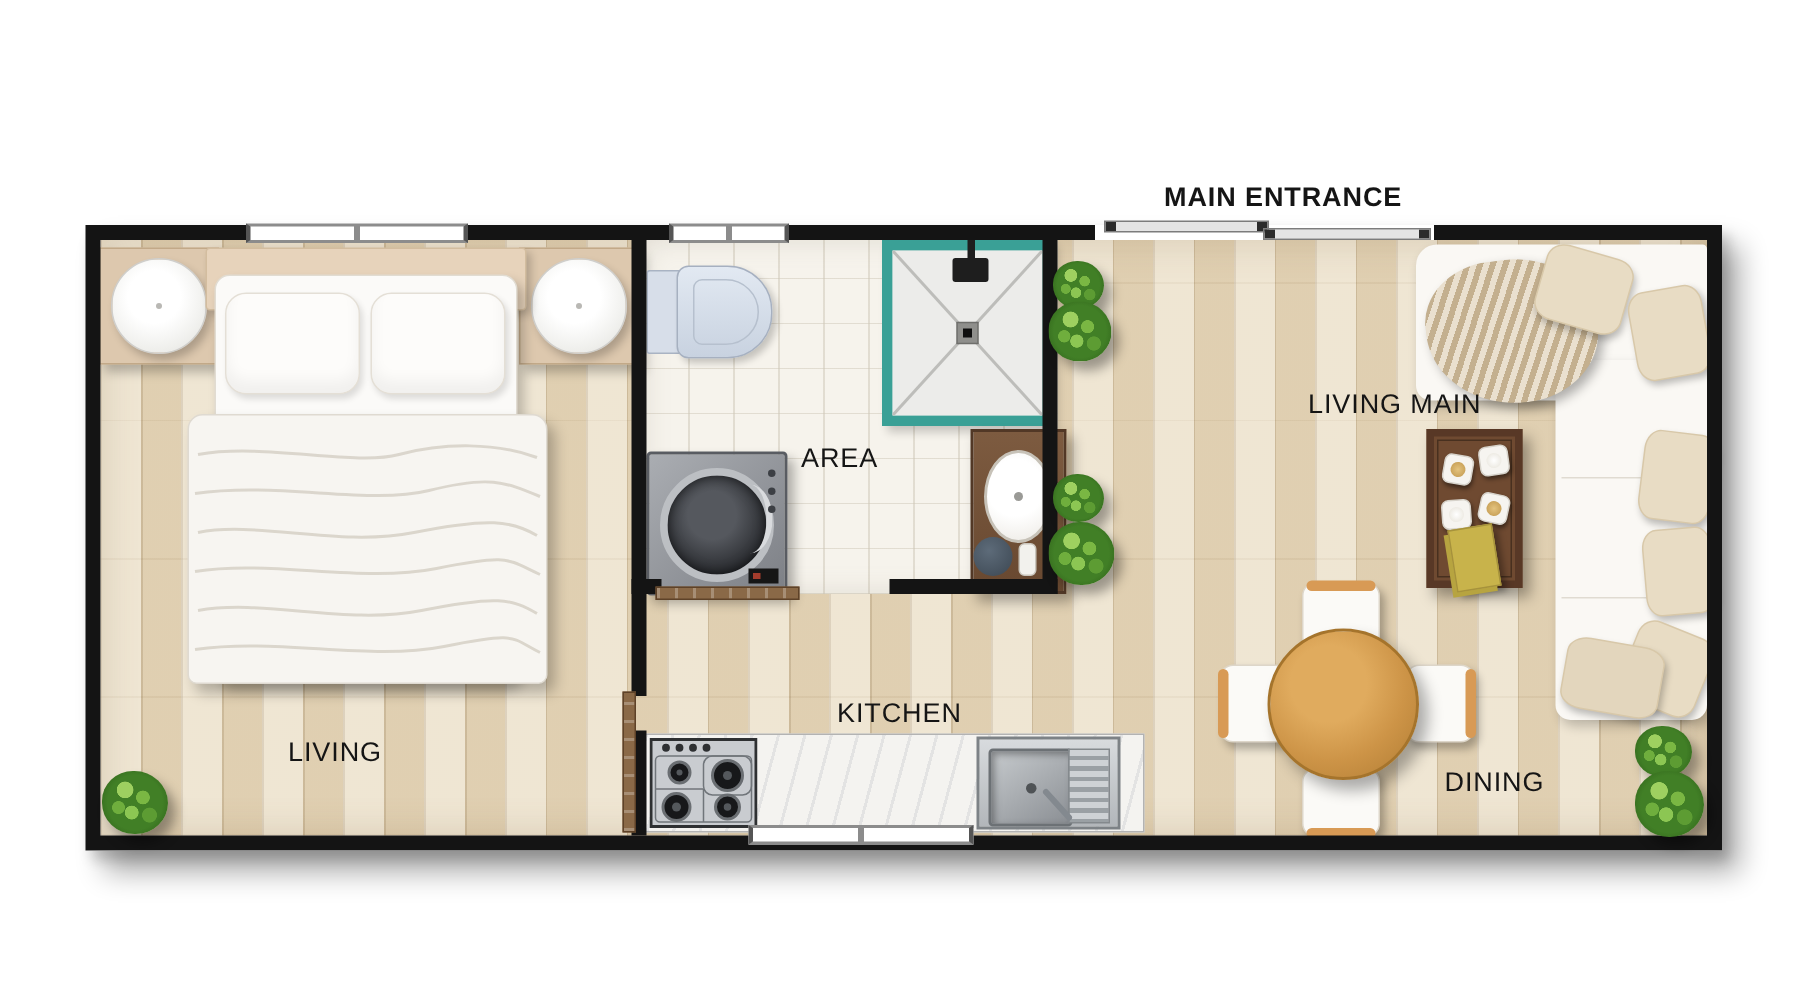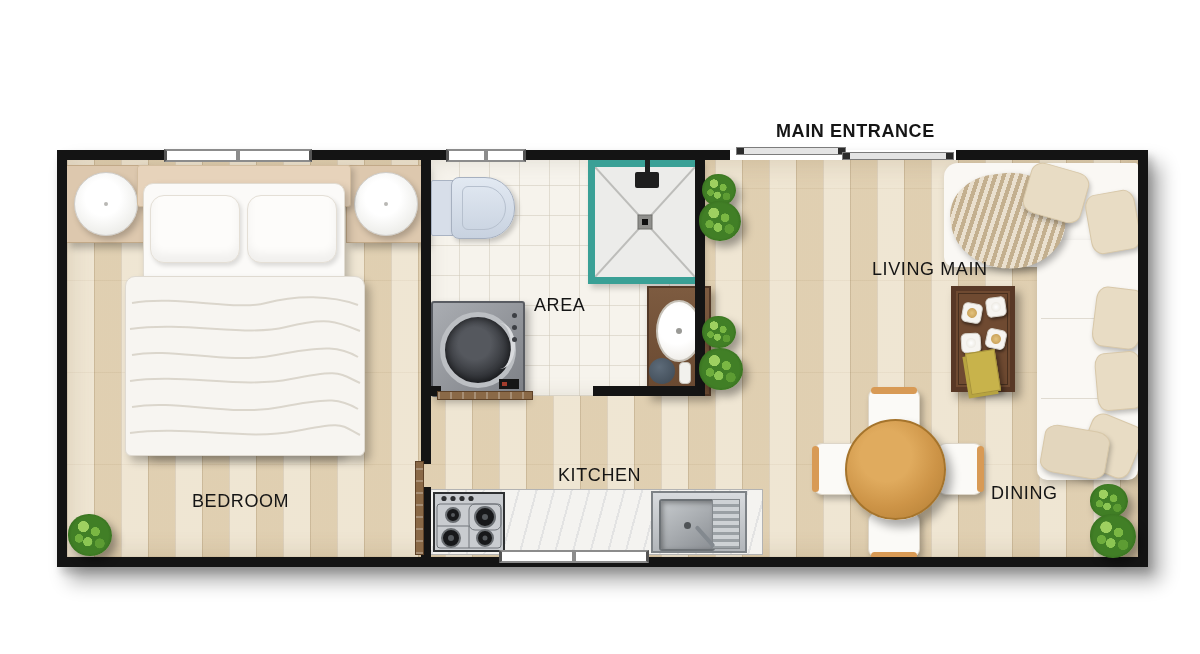--- a/index.html
+++ b/index.html
@@ -287,16 +287,16 @@
   <div class="opening" style="left:730px;top:150px;width:226px;height:10px;"></div>
   <div class="door-panel" style="left:736px;top:147px;width:110px;"></div>
   <div class="door-panel" style="left:842px;top:152px;width:112px;"></div>
   <div class="slide-door-h" style="left:437px;top:391px;width:96px;"></div>
   <div class="slide-door-v" style="left:415px;top:461px;height:94px;"></div>
 
   <div class="lbl" style="left:776px;top:121px;font-weight:bold;">MAIN ENTRANCE</div>
   <div class="lbl" style="left:872px;top:259px;">LIVING MAIN</div>
   <div class="lbl" style="left:534px;top:295px;">AREA</div>
   <div class="lbl" style="left:558px;top:465px;">KITCHEN</div>
-  <div class="lbl" style="left:192px;top:491px;">BEDROOM</div>
-  <div class="lbl" style="left:963px;top:483px;margin-left:28px;">DINING</div>
+  <div class="lbl" style="left:192px;top:491px;">LIVING</div>
+  <div class="lbl" style="left:963px;top:511px;">DINING</div>
 
 </div>
 
 </body></html>

